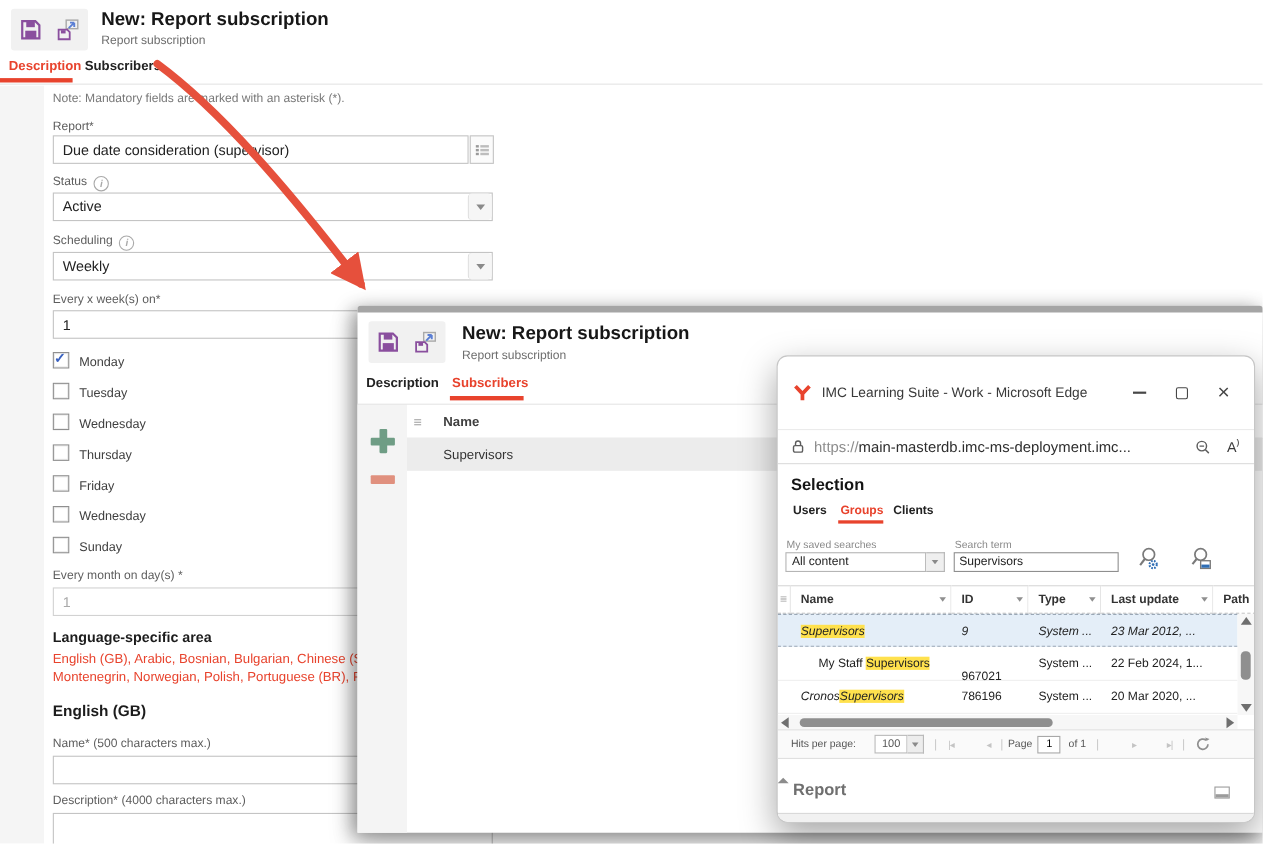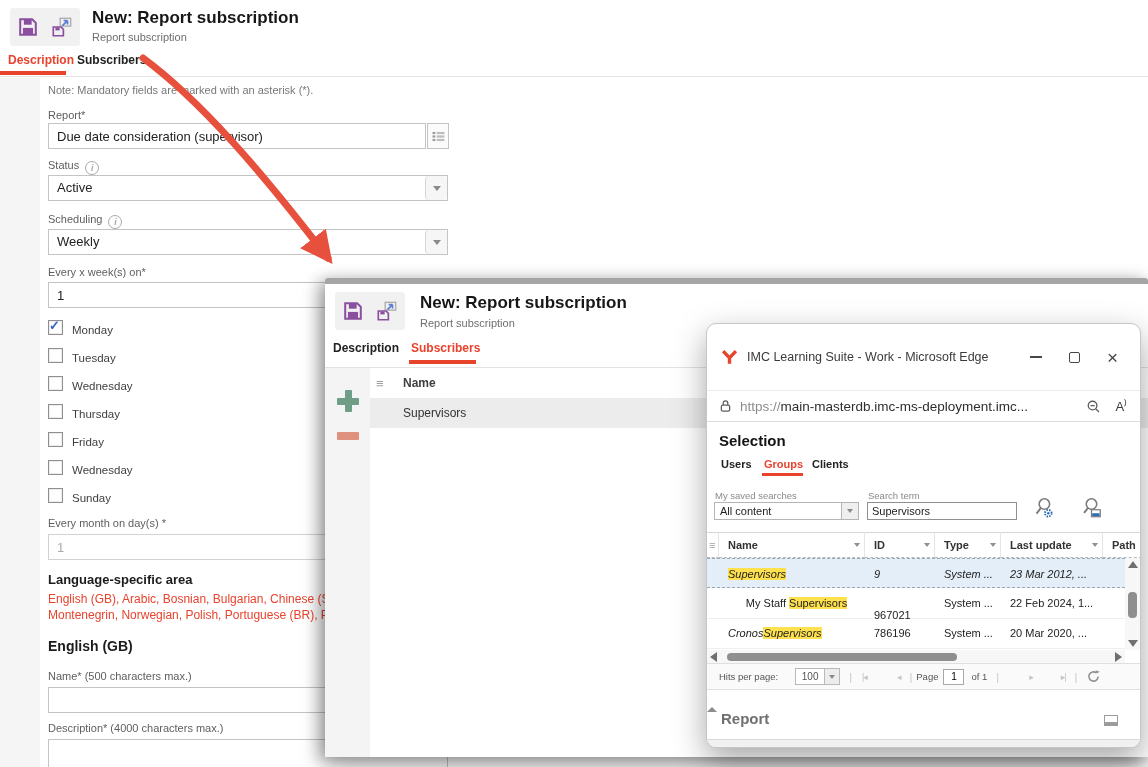--- a/index.html
+++ b/index.html
@@ -340,21 +340,21 @@
       <div class="pth" style="left:294px;width:102px;"><span>Last update</span><span class="fcaret"></span></div>
       <div class="pth" style="left:396px;width:39px;border-right:none;"><span>Path</span></div>
 
       <div class="ptrow sel" style="left:0;right:15px;top:136px;">
         <span class="cell" style="left:12px;width:146px;"><span class="hl">Supervisors</span></span>
         <span class="cell" style="left:158px;width:70px;">9</span>
         <span class="cell" style="left:228px;width:66px;">System ...</span>
         <span class="cell" style="left:294px;width:102px;">23 Mar 2012, ...</span>
       </div>
       <div class="ptrow plain" style="left:0;right:15px;top:166px;">
-        <span class="cell" style="left:12px;width:146px;text-align:center;"><span>My Staff </span><span class="hl">Supervisors</span></span>
+        <span class="cell" style="left:28px;width:146px;"><span>My Staff </span><span class="hl">Supervisors</span></span>
         <span class="cell" style="left:158px;width:70px;margin-top:12px;">967021</span>
         <span class="cell" style="left:228px;width:66px;">System ...</span>
         <span class="cell" style="left:294px;width:102px;">22 Feb 2024, 1...</span>
       </div>
       <div class="ptrow plain" style="left:0;right:15px;top:196px;">
         <span class="cell" style="left:12px;width:146px;font-style:italic;"><span>Cronos</span><span class="hl">Supervisors</span></span>
         <span class="cell" style="left:158px;width:70px;">786196</span>
         <span class="cell" style="left:228px;width:66px;">System ...</span>
         <span class="cell" style="left:294px;width:102px;">20 Mar 2020, ...</span>
       </div>

